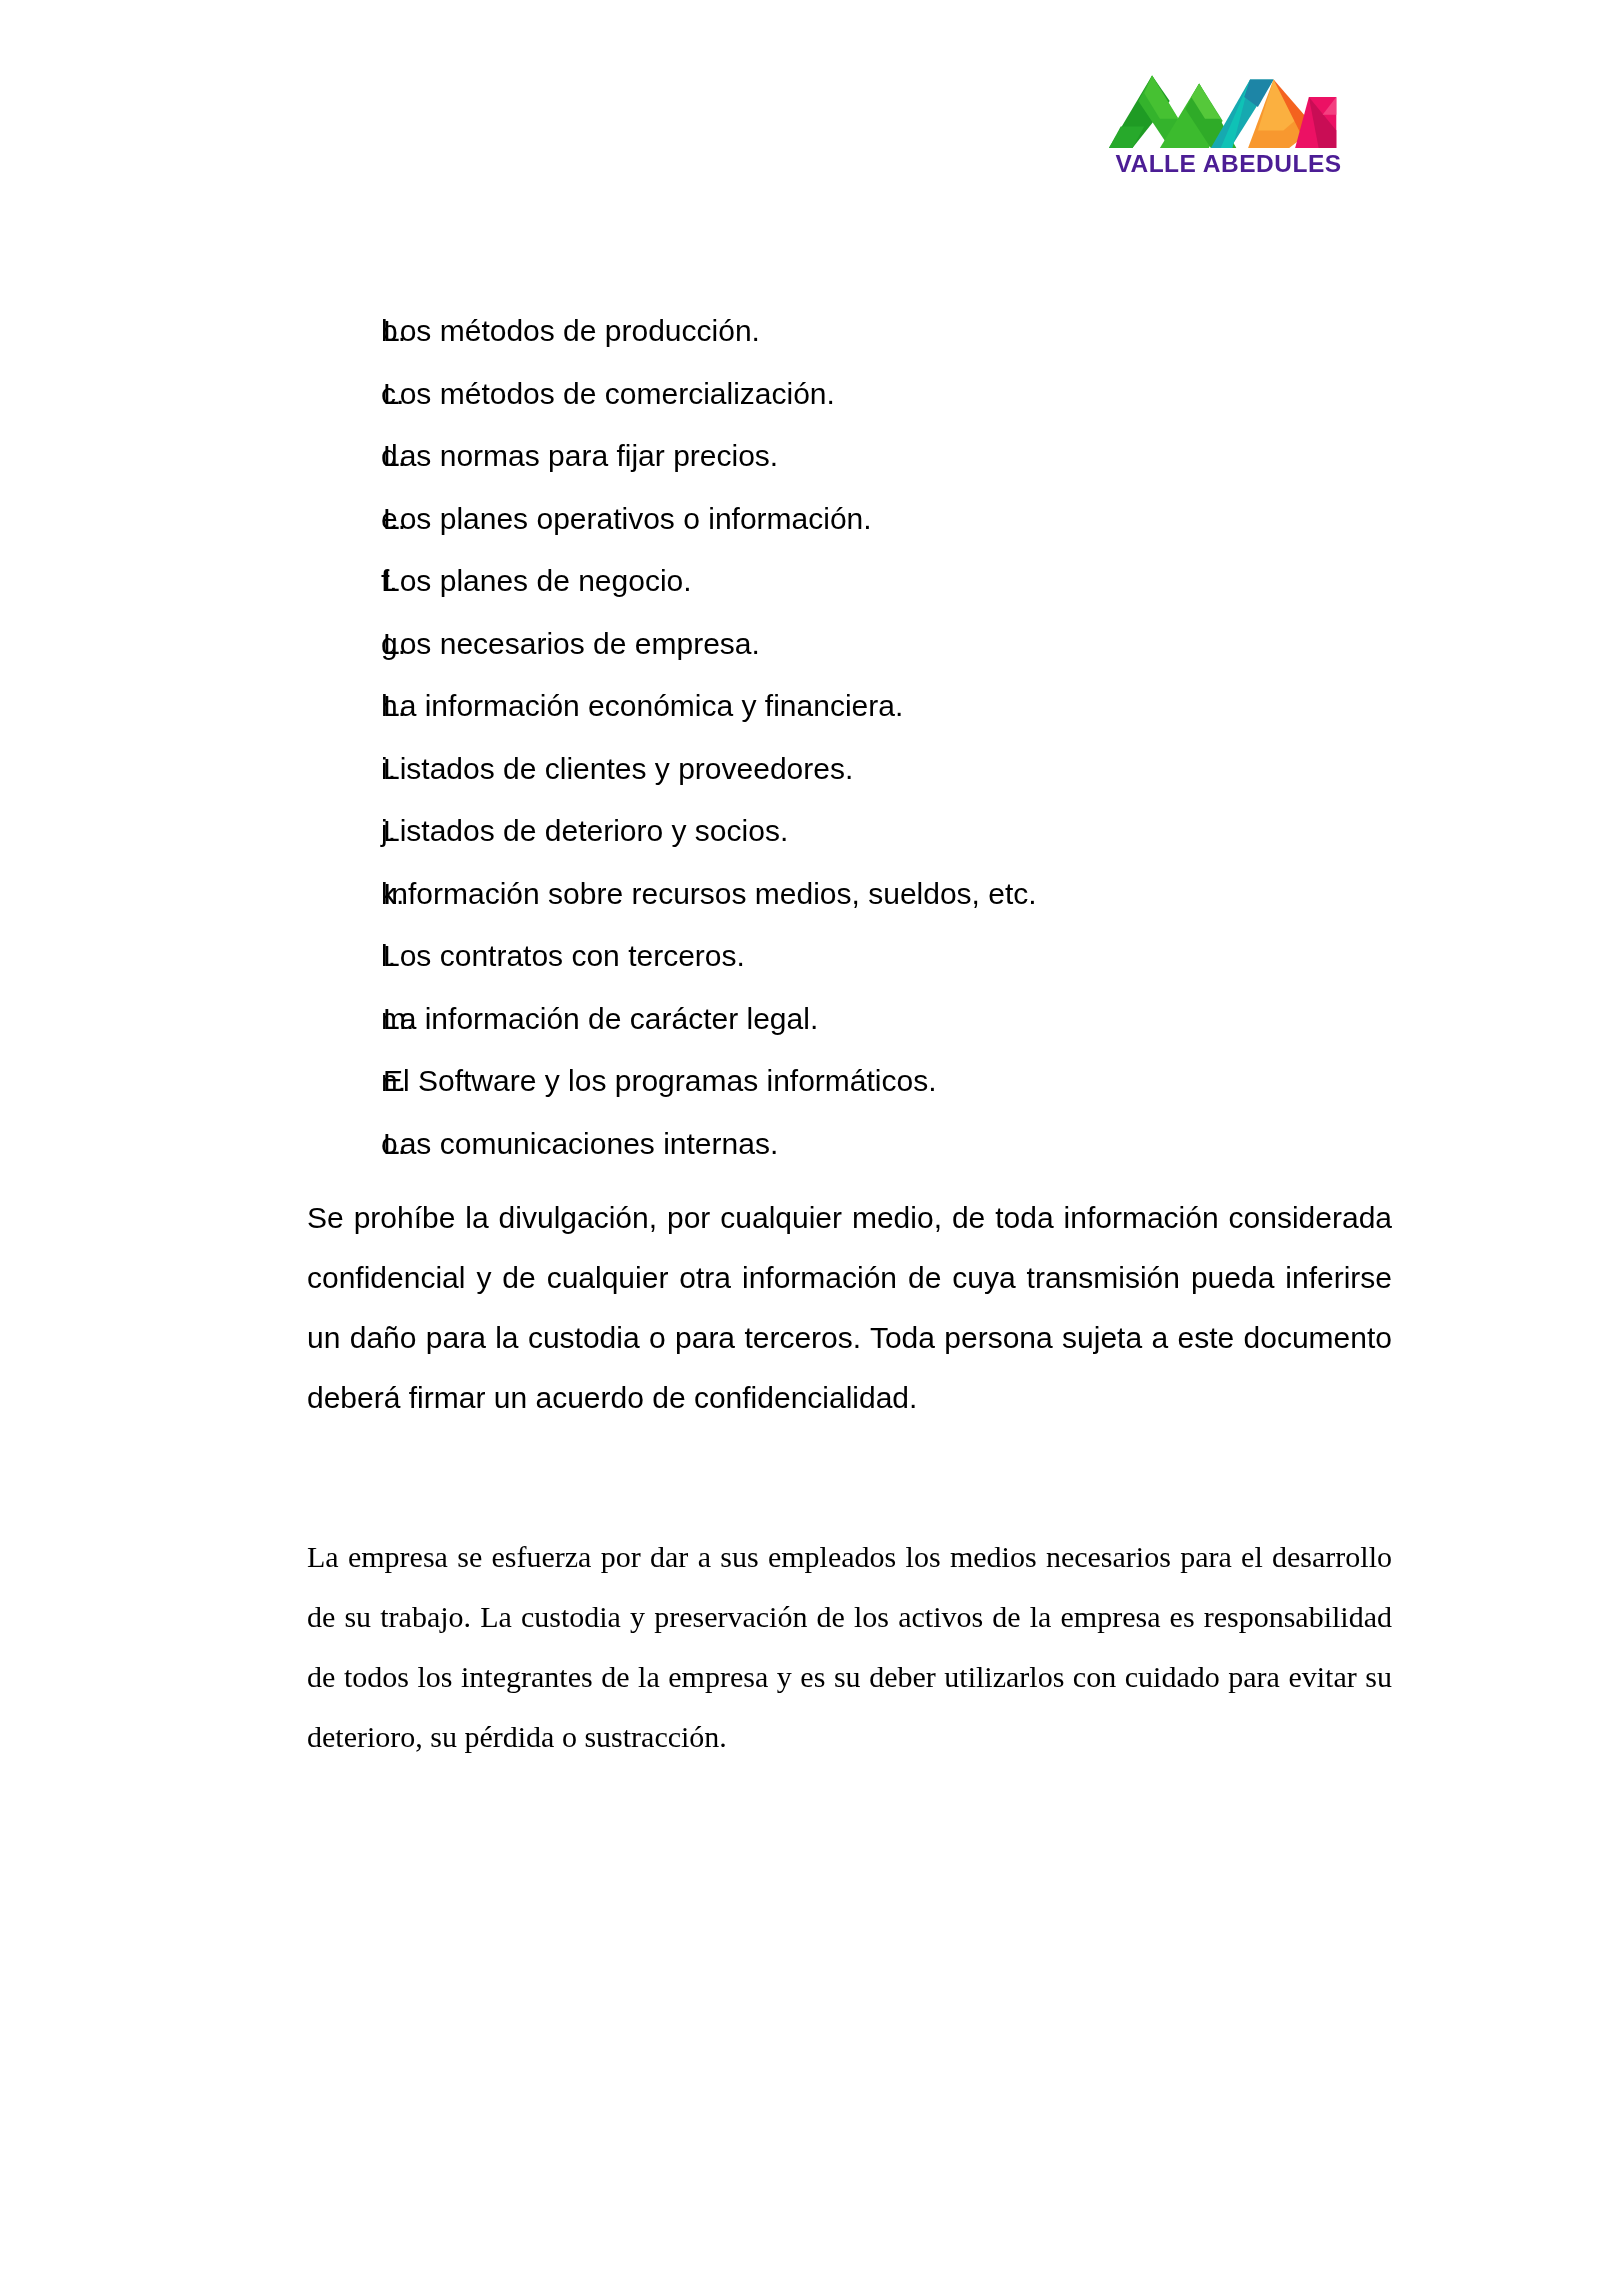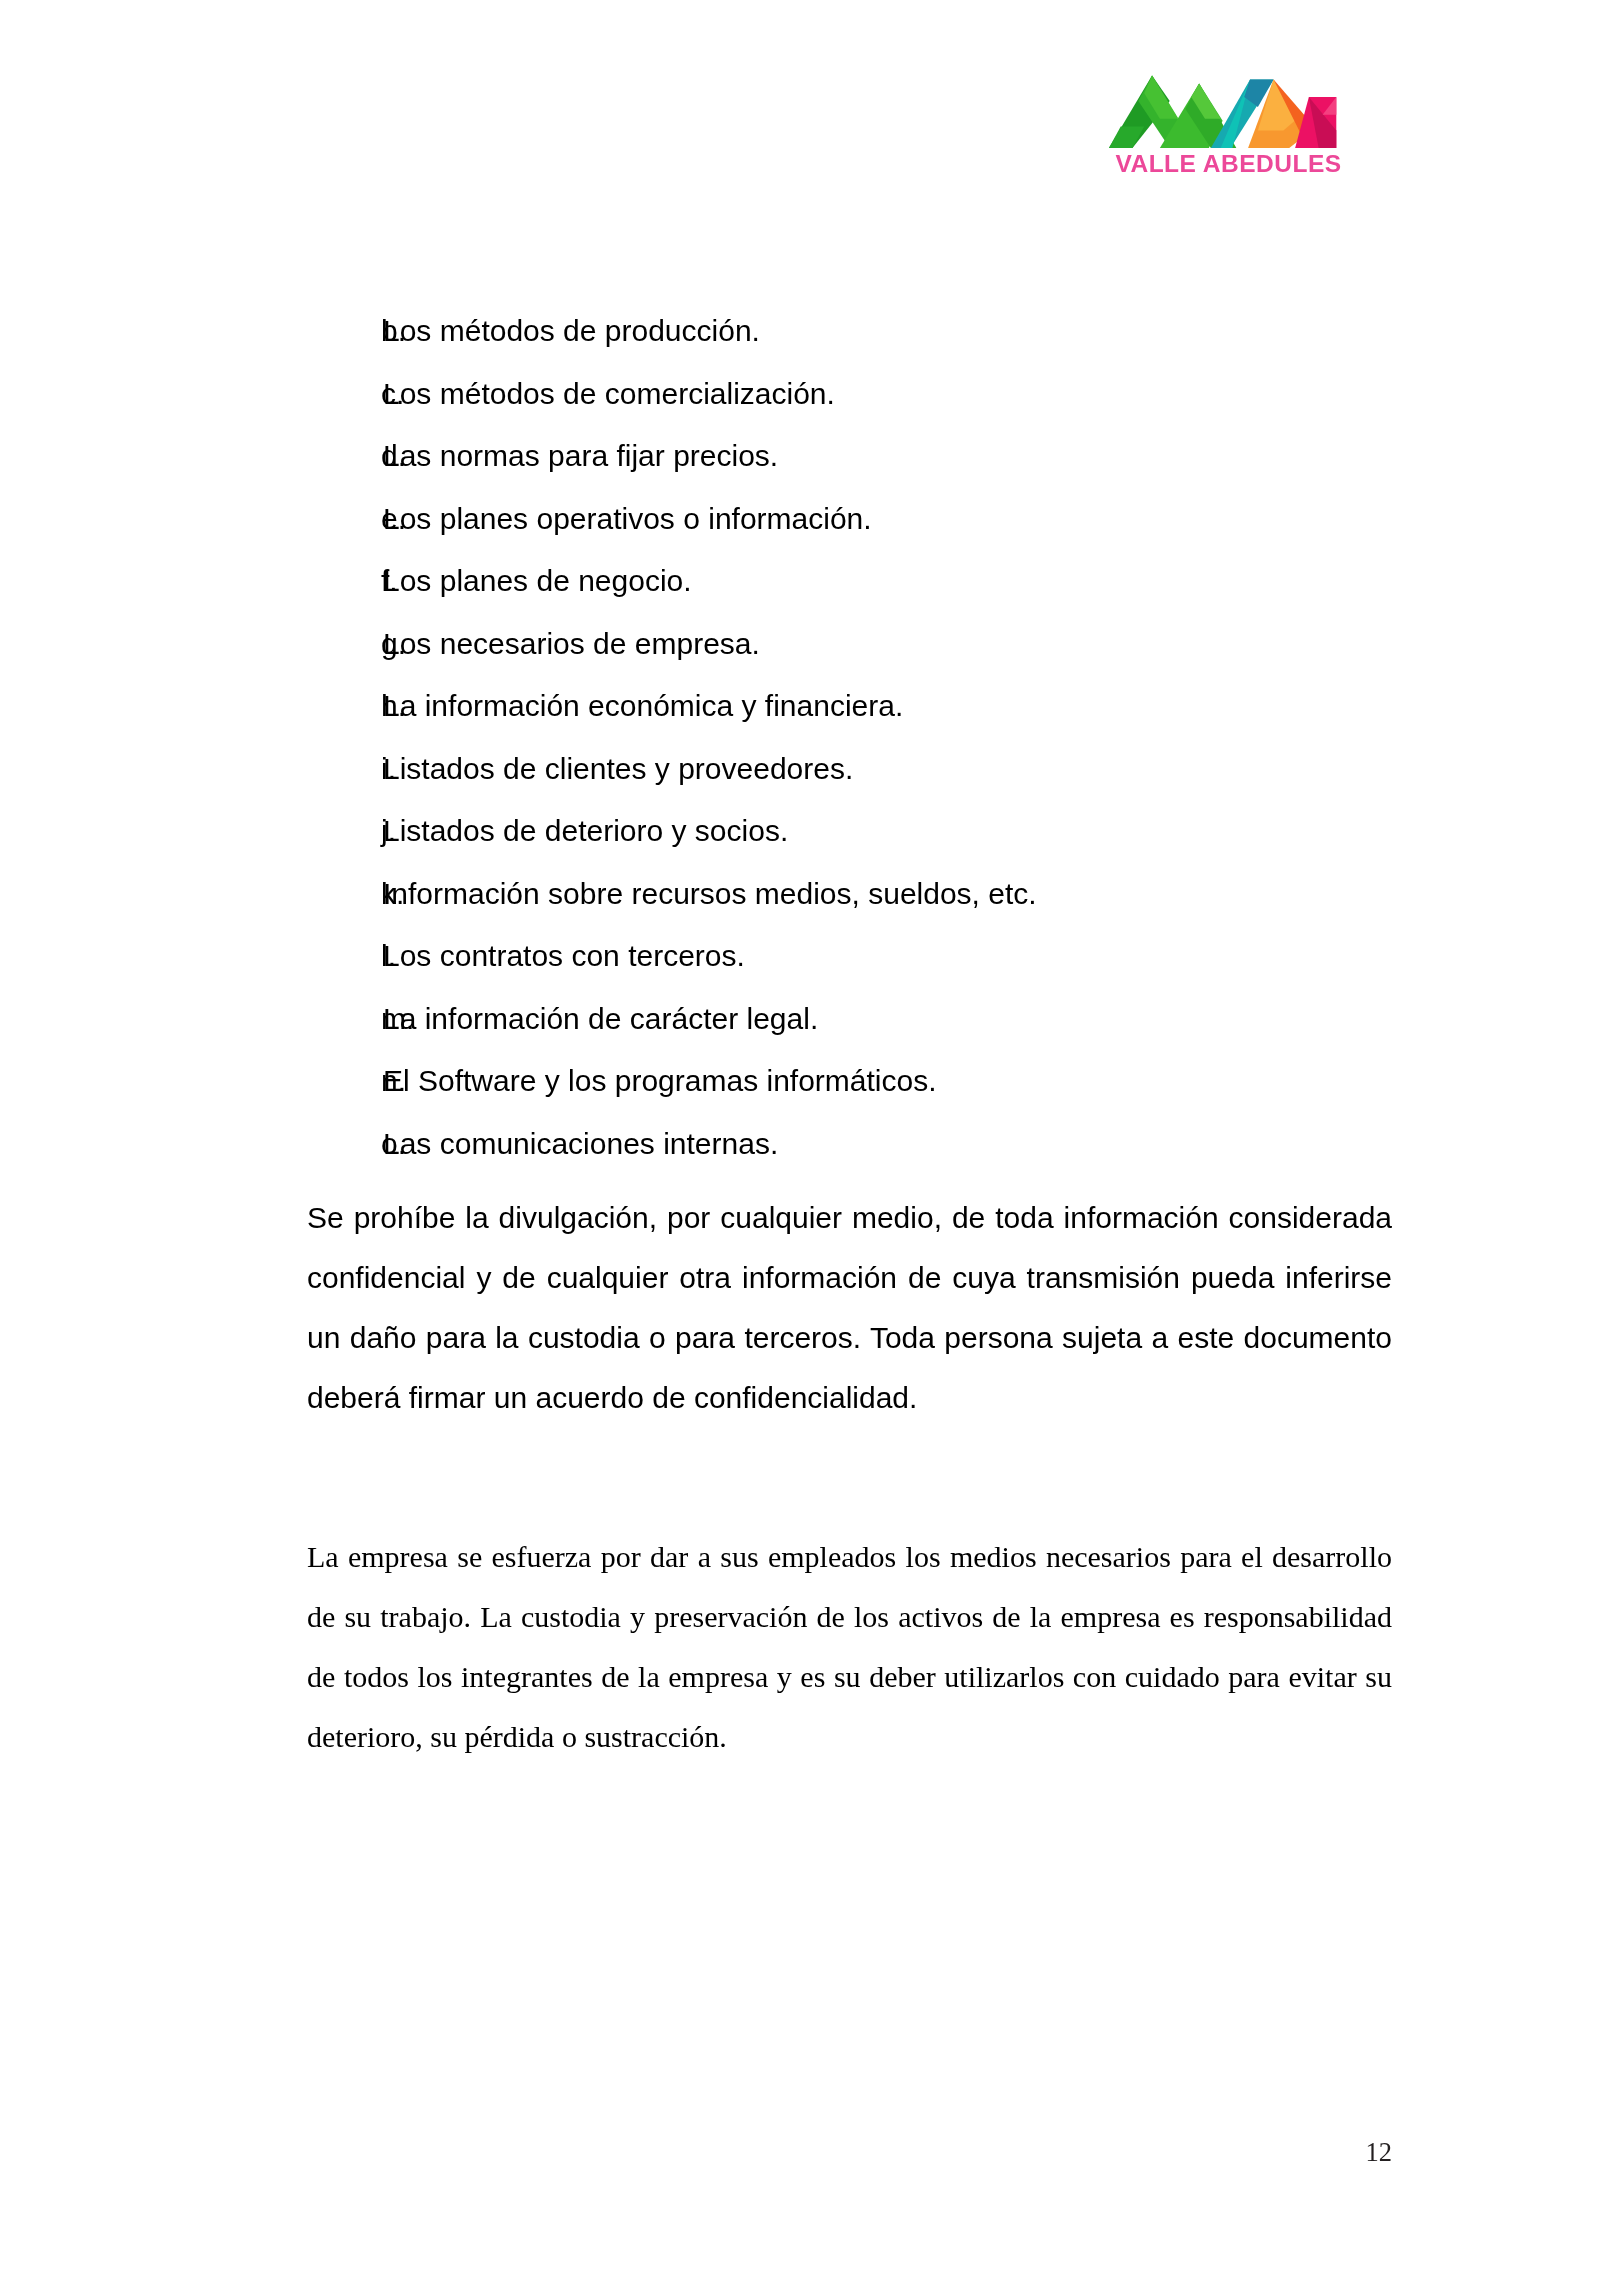--- a/index.html
+++ b/index.html
@@ -37,21 +37,21 @@
   #logo-wordmark {
     position: absolute;
     left: 0;
     top: 96px;
     width: 255px;
     text-align: center;
     font-family: "Liberation Sans", sans-serif;
     font-weight: 700;
     font-size: 24.5px;
     letter-spacing: 0.5px;
-    color: #ec4899;
+    color: #4c1d95;
     white-space: nowrap;
   }
 
   
   .textcol {
     position: absolute;
     left: 307px;
     width: 1085px;
   }
 
@@ -208,16 +208,15 @@
     </div>
 
   </div>
 
   <div class="textcol para" style="top: 1188px;">Se prohíbe la divulgación, por cualquier medio, de toda información considerada confidencial y de cualquier otra información de cuya transmisión pueda inferirse un daño para la custodia o para terceros. Toda persona sujeta a este documento deberá firmar un acuerdo de confidencialidad.</div>
 
 
   <div class="textcol para" style="top: 1527px; font-family: Liberation Serif, serif;">La empresa se esfuerza por dar a sus empleados los medios necesarios para el desarrollo de su trabajo. La custodia y preservación de los activos de la empresa es responsabilidad de todos los integrantes de la empresa y es su deber utilizarlos con cuidado para evitar su deterioro, su pérdida o sustracción.</div>
 
 
-  <div id="page-number">12</div>
 
 </div>
 
 
 </body></html>

